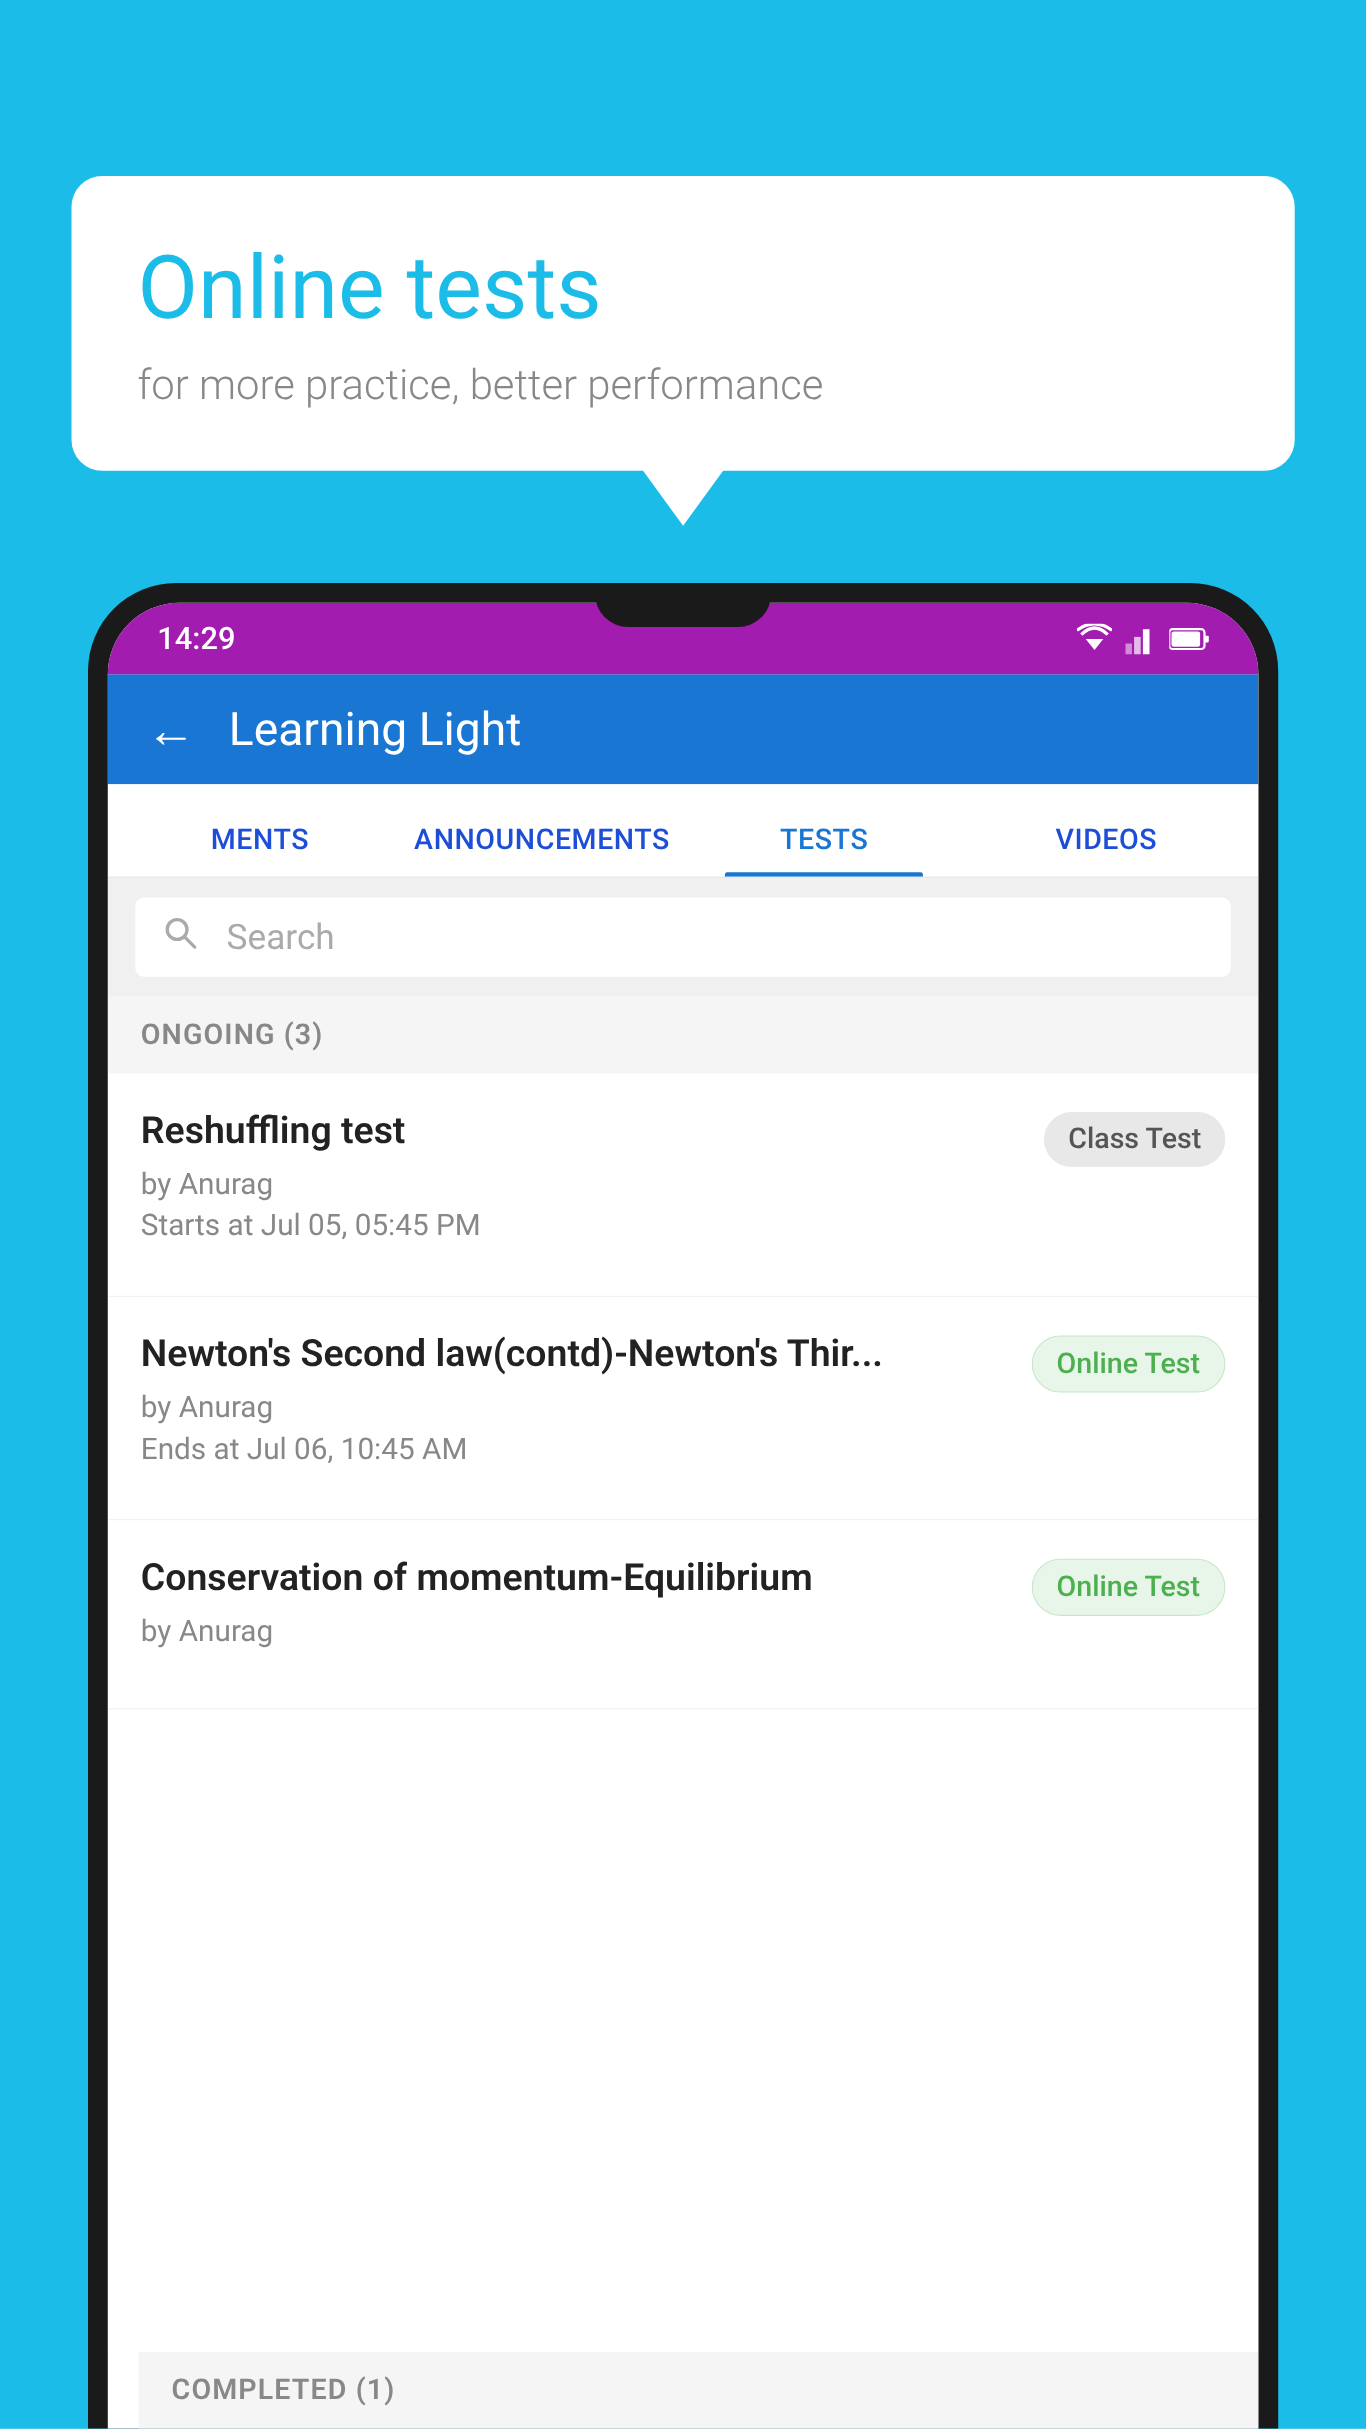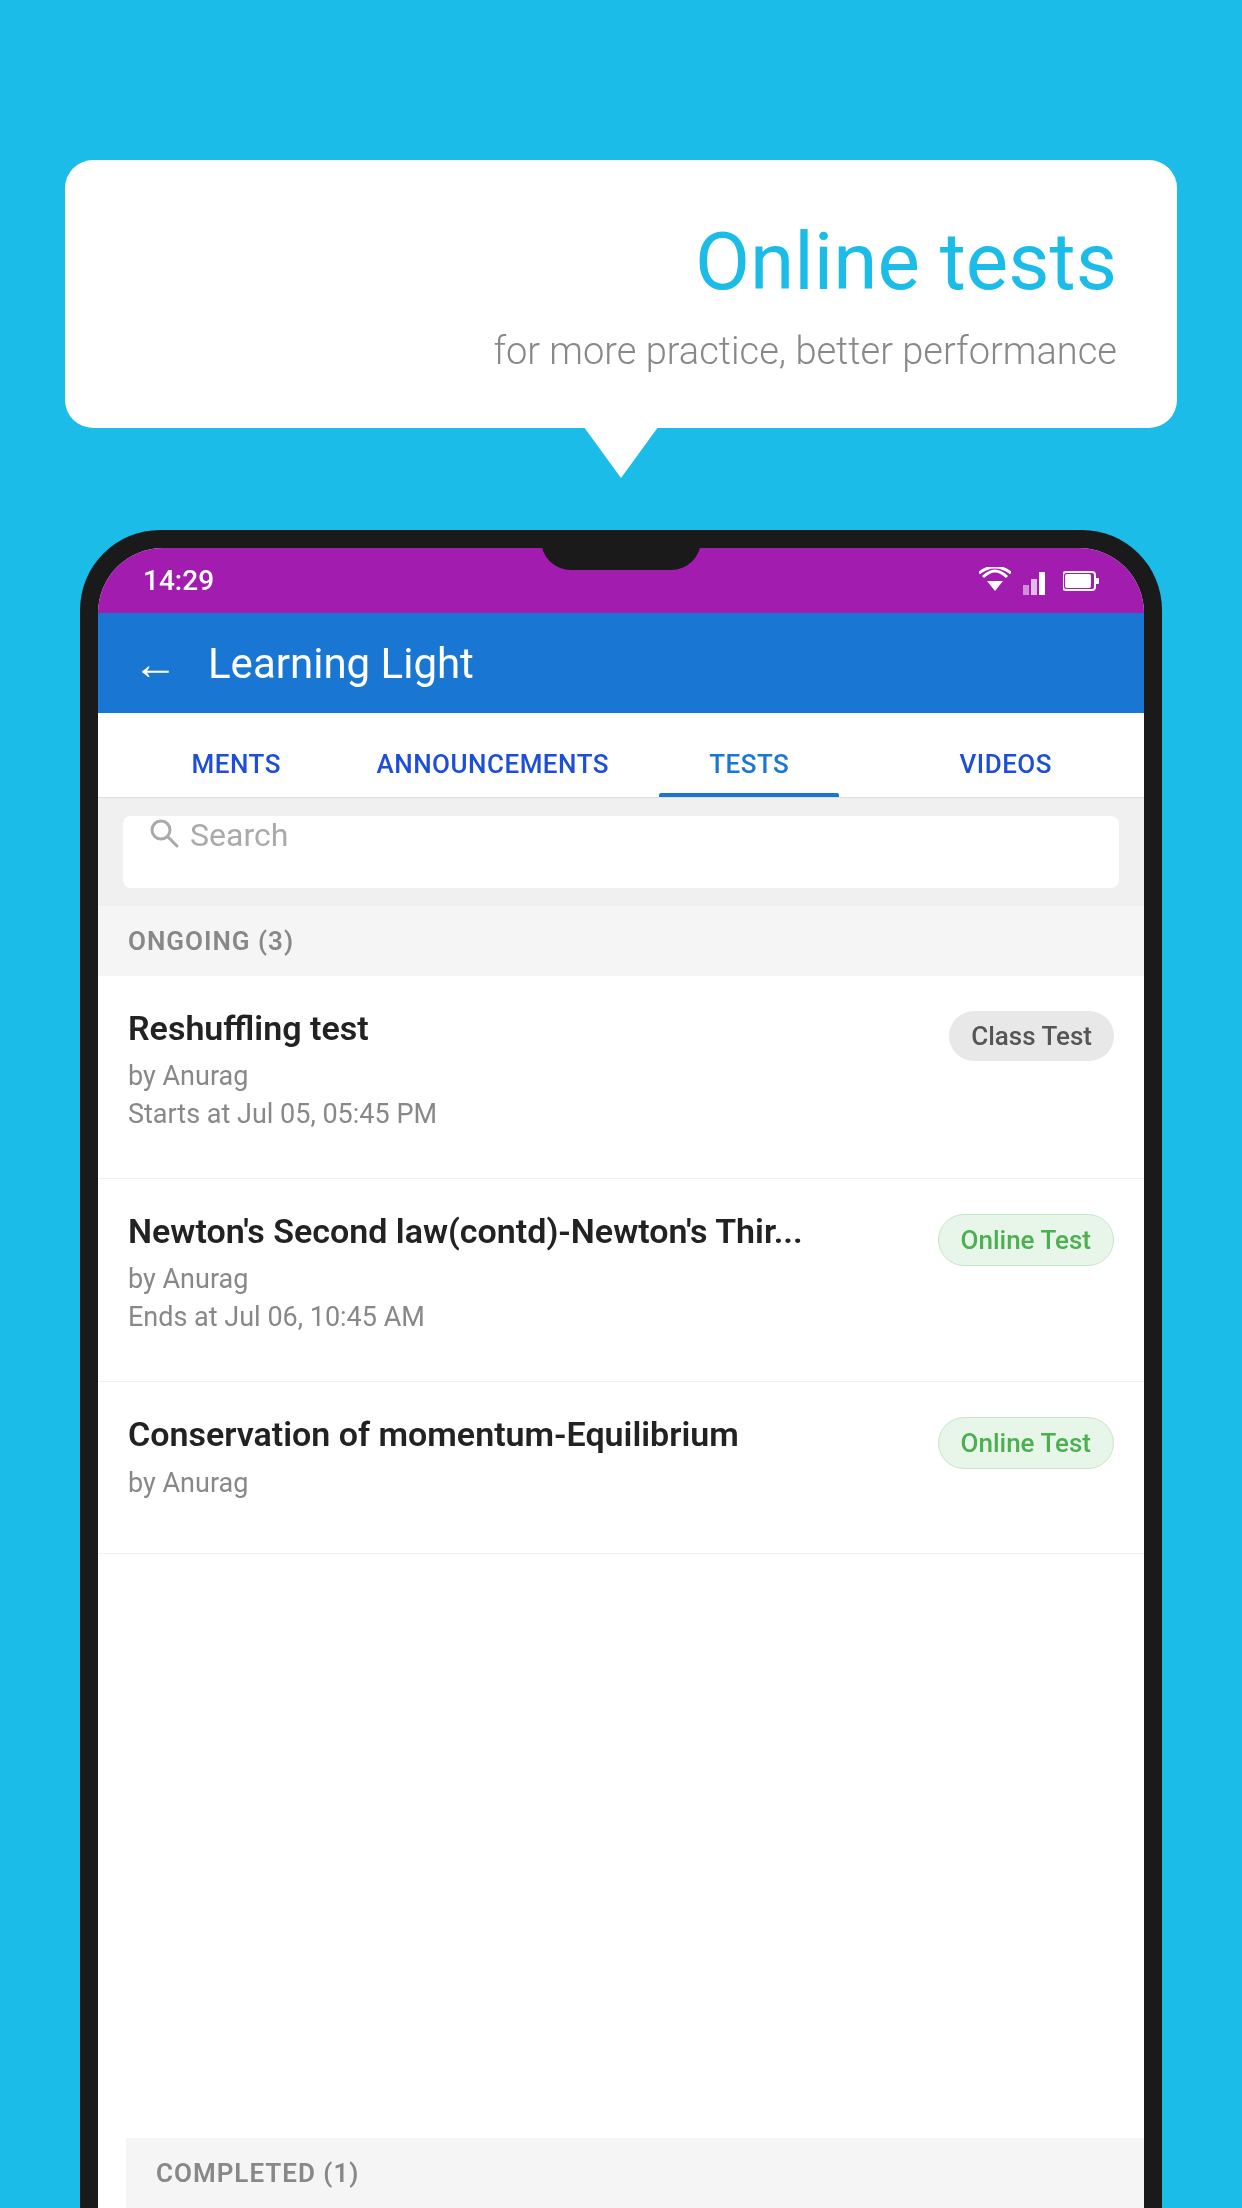--- a/index.html
+++ b/index.html
@@ -15,21 +15,21 @@
 
     
     .speech-bubble {
       position: absolute;
       top: 160px;
       left: 65px;
       right: 65px;
       background: white;
       border-radius: 28px;
       padding: 55px 60px 55px 60px;
-      text-align: right;
+      text-align: left;
     }
     .speech-bubble::after {
       content: '';
       position: absolute;
       bottom: -50px;
       left: 50%;
       transform: translateX(-50%);
       border-left: 40px solid transparent;
       border-right: 40px solid transparent;
       border-top: 55px solid white;
@@ -178,23 +178,23 @@
       background: #f0f0f0;
       padding: 18px 25px;
       flex-shrink: 0;
     }
 
     .search-bar {
       background: white;
       border-radius: 8px;
       height: 72px;
       display: flex;
-      align-items: flex-start;
+      align-items: center;
       padding: 0 25px;
-      gap: 10px;
+      gap: 26px;
     }
 
     .search-icon-wrap {
       color: #aaa;
       font-size: 36px;
     }
 
     .search-input-text {
       color: #aaa;
       font-size: 32px;

